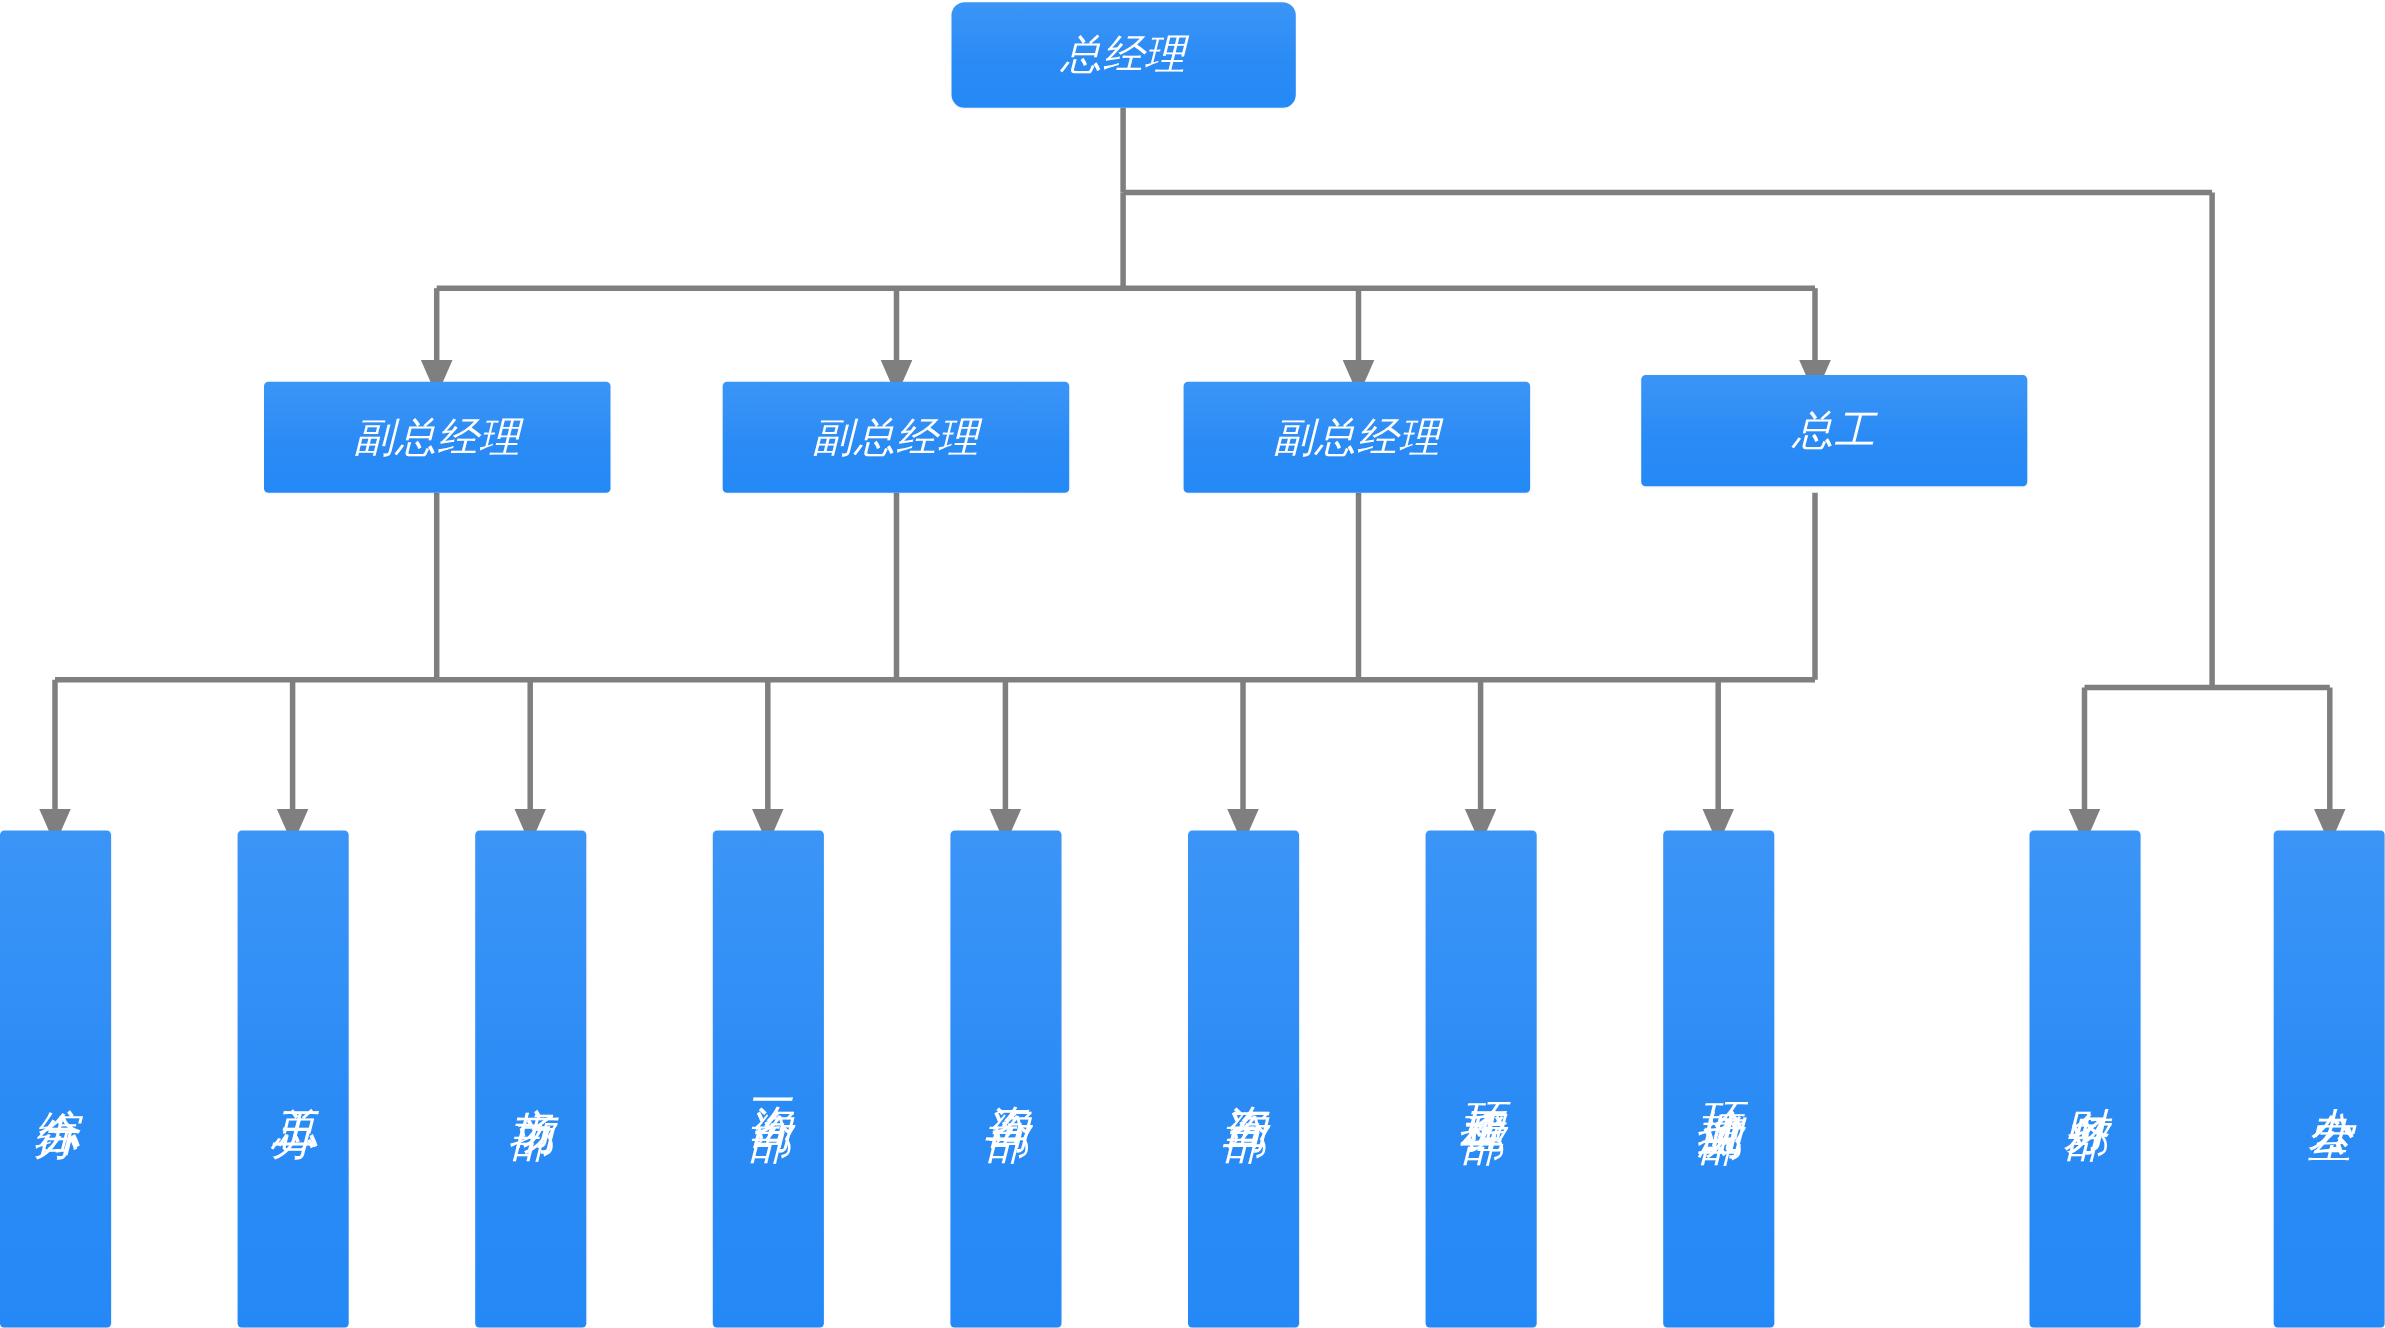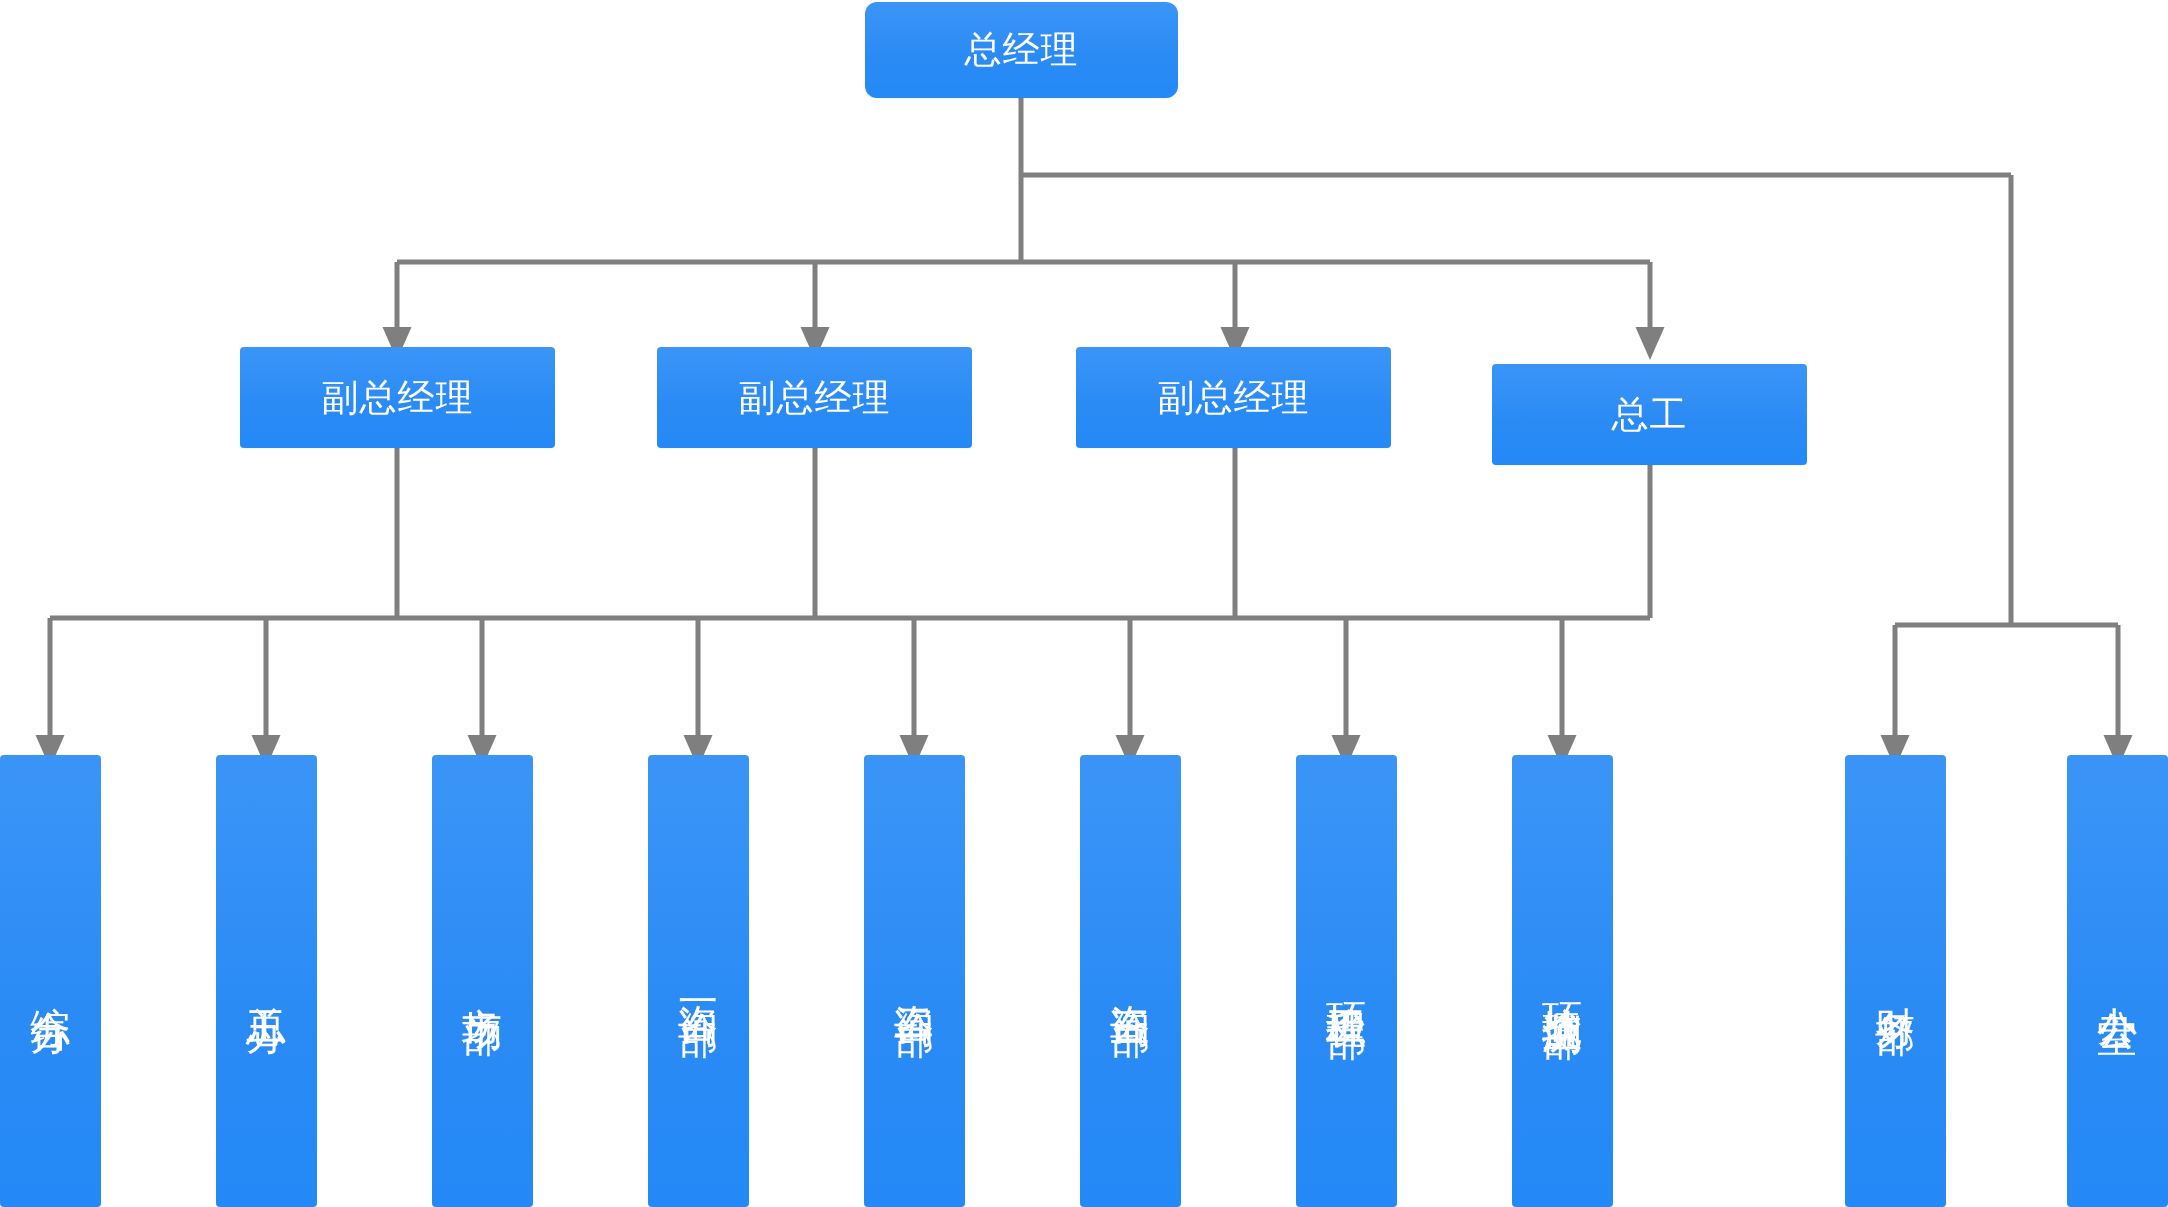--- a/index.html
+++ b/index.html
@@ -12,20 +12,21 @@
     width: 2168px;
     height: 1207px;
     overflow: hidden;
     font-family: "Liberation Sans", "DejaVu Sans", sans-serif;
   }
   #chart-root {
     position: relative;
     width: 2168px;
     height: 1207px;
     background: #ffffff;
+    font-style: italic;
   }
   #connector-layer {
     position: absolute;
     left: 0;
     top: 0;
     width: 2168px;
     height: 1207px;
   }
   .node {
     position: absolute;
@@ -111,21 +112,21 @@
       </div>
       <div class="node horizontal" style="left: 240px; top: 347px; width: 315px; height: 101px;">
         <span class="node-label">副总经理</span>
       </div>
       <div class="node horizontal" style="left: 657px; top: 347px; width: 315px; height: 101px;">
         <span class="node-label">副总经理</span>
       </div>
       <div class="node horizontal" style="left: 1076px; top: 347px; width: 315px; height: 101px;">
         <span class="node-label">副总经理</span>
       </div>
-      <div class="node horizontal" style="left: 1492px; top: 364px; width: 315px; height: 101px;">
+      <div class="node horizontal" style="left: 1492px; top: 341px; width: 351px; height: 101px;">
         <span class="node-label">总工</span>
       </div>
       <div class="node vertical" style="left: 0px; top: 755px; width: 101px; height: 452px;">
         <span class="node-label">综合办</span>
       </div>
       <div class="node vertical" style="left: 216px; top: 755px; width: 101px; height: 452px;">
         <span class="node-label">总工办</span>
       </div>
       <div class="node vertical" style="left: 432px; top: 755px; width: 101px; height: 452px;">
         <span class="node-label">市场部</span>

